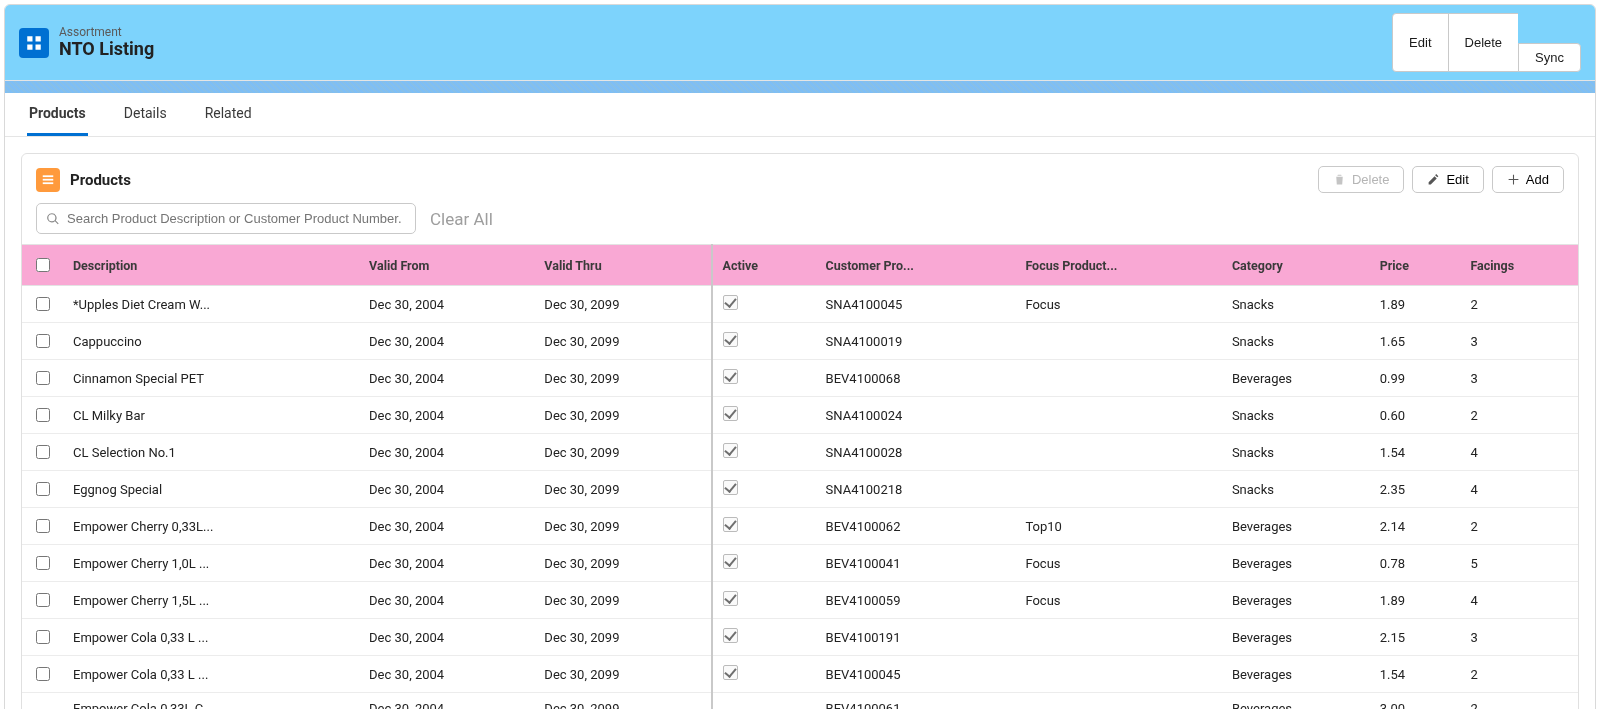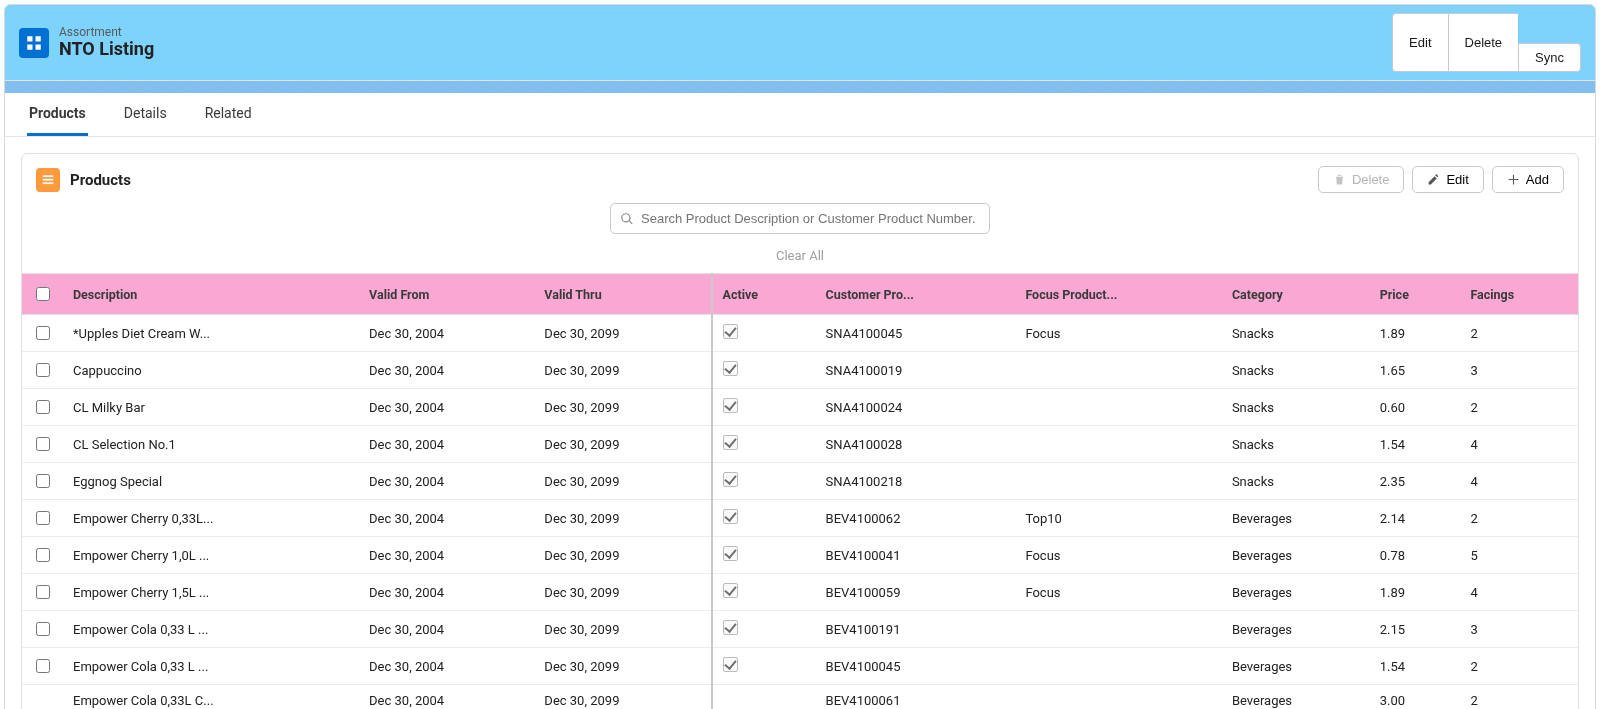--- a/index.html
+++ b/index.html
@@ -56,28 +56,28 @@
   .panel-icon svg { width:14px; height:14px; fill:#fff; }
   .panel-title { font-weight:700; font-size:15px; flex:1; }
   .panel-actions { display:flex; gap:8px; }
   .panel-actions button {
     border:1px solid #c9c9c9; background:#fff; padding:5px 14px;
     border-radius:5px; font-size:13px; cursor:pointer;
     display:flex; align-items:center; gap:6px;
   }
   .panel-actions button.disabled { color:#b5b5b5; }
   .panel-actions svg { width:13px; height:13px; }
-  .search-row { display:flex; align-items:center; gap:14px; padding:0 14px 10px;flex-direction:column;}
+  .search-row { display:flex; align-items:center; gap:14px; padding:0 14px 10px;}
   .search-wrap { position:relative; width:380px; }
   .search-wrap svg { position:absolute; left:10px; top:50%; transform:translateY(-50%); width:14px; height:14px; fill:#8a8a8a; pointer-events:none;}
   .search-wrap input {
     width:100%; padding:7px 10px 7px 30px; border:1px solid #c9c9c9;
     border-radius:5px; font-size:13px;
   }
-  .clear-all { color:#9e9e9e; font-size:13px; }
+  .clear-all { color:#9e9e9e; font-size:17px; }
   
   .tbl-wrap { overflow-x:auto; }
   table { width:100%; border-collapse:collapse; }
   thead th {
     text-align:left; font-weight:700; font-size:12.5px;
     padding:10px 10px; border-top:1px solid #e3e3e3; border-bottom:1px solid #e3e3e3;
     background:#f9a8d4; white-space:nowrap; color:#3a3a3a;
   }
   tbody td {
     padding:8px 10px; border-bottom:1px solid #ececec;
@@ -207,20 +207,32 @@
               <td class="col-split-l">Dec 30, 2099</td>
               <td><span class="active-chk"></span></td>
               <td>SNA4100019</td>
               <td></td>
               <td>Snacks</td>
               <td>1.65</td>
               <td>3</td>
             </tr>
             <tr>
               <td class="chk"><input type="checkbox" style=""></td>
+              <td class="desc-cell">Cinnamon Special PET</td>
+              <td>Dec 30, 2004</td>
+              <td class="col-split-l">Dec 30, 2099</td>
+              <td><span class="active-chk"></span></td>
+              <td>BEV4100068</td>
+              <td></td>
+              <td>Beverages</td>
+              <td>0.99</td>
+              <td>3</td>
+            </tr>
+            <tr>
+              <td class="chk"><input type="checkbox" style=""></td>
               <td class="desc-cell">CL Milky Bar</td>
               <td>Dec 30, 2004</td>
               <td class="col-split-l">Dec 30, 2099</td>
               <td><span class="active-chk"></span></td>
               <td>SNA4100024</td>
               <td></td>
               <td>Snacks</td>
               <td>0.60</td>
               <td>2</td>
             </tr>

